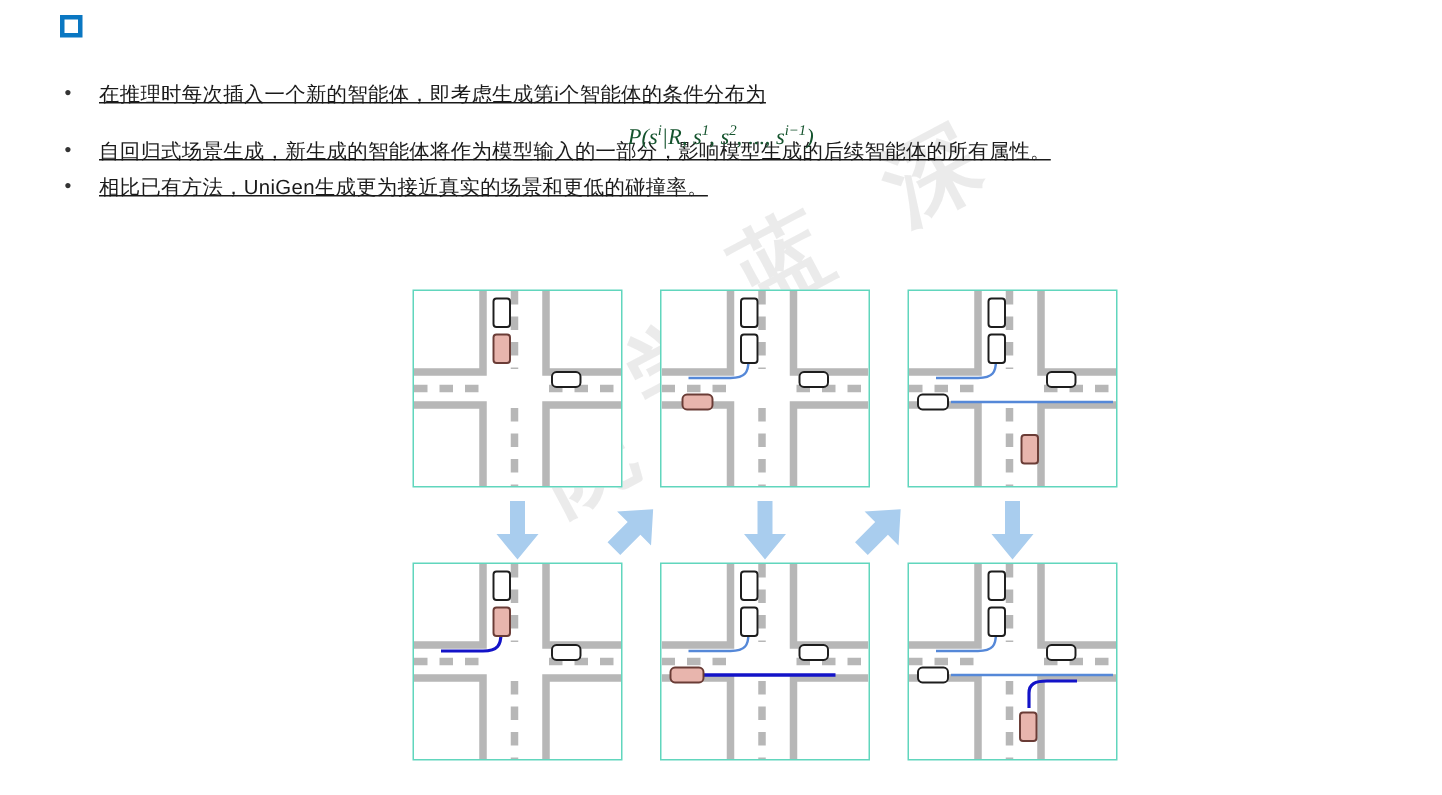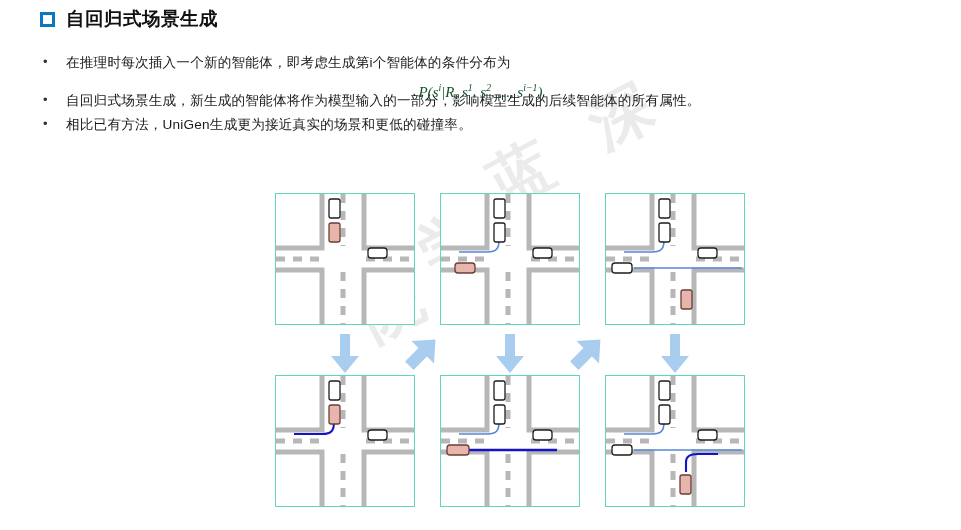--- a/index.html
+++ b/index.html
@@ -58,21 +58,21 @@
   .bullet{
     display:flex;align-items:flex-start;
     font-size:13.6px;line-height:1.6;color:#1a1a1a;
     margin-bottom:2px;
   }
   .bullet .dot{
     width:26px;flex:0 0 26px;text-align:left;
     font-size:13px;line-height:1.6;color:#333;
     padding-left:3px;box-sizing:border-box;
   }
-  .bullet .btxt{flex:1;letter-spacing:.2px;}
+  .bullet .btxt{flex:1;letter-spacing:.2px;text-decoration:underline;}
   .b2{margin-top:16px;}
   .b3{margin-top:2px;}
 
   
   .formula{
     position:absolute;left:0;top:82px;width:961px;
     text-align:center;z-index:10;
     font-family:"Liberation Serif","DejaVu Serif",serif;
     font-size:15px;font-style:italic;color:#14532d;
   }
@@ -109,21 +109,20 @@
 
   <div class="watermark">
     <span class="wm-ch wm1">深</span>
     <span class="wm-ch wm2">蓝</span>
     <span class="wm-ch wm3">学</span>
     <span class="wm-ch wm4">院</span>
   </div>
 
   <div class="title-row">
     <span class="sq-bullet"></span>
-    <span class="title-text">自回归式场景生成</span>
   </div>
 
   <div class="bullets">
     <div class="bullet b1">
       <span class="dot">•</span>
       <span class="btxt">在推理时每次插入一个新的智能体，即考虑生成第i个智能体的条件分布为</span>
     </div>
     <div class="bullet b2">
       <span class="dot">•</span>
       <span class="btxt">自回归式场景生成，新生成的智能体将作为模型输入的一部分，影响模型生成的后续智能体的所有属性。</span>

